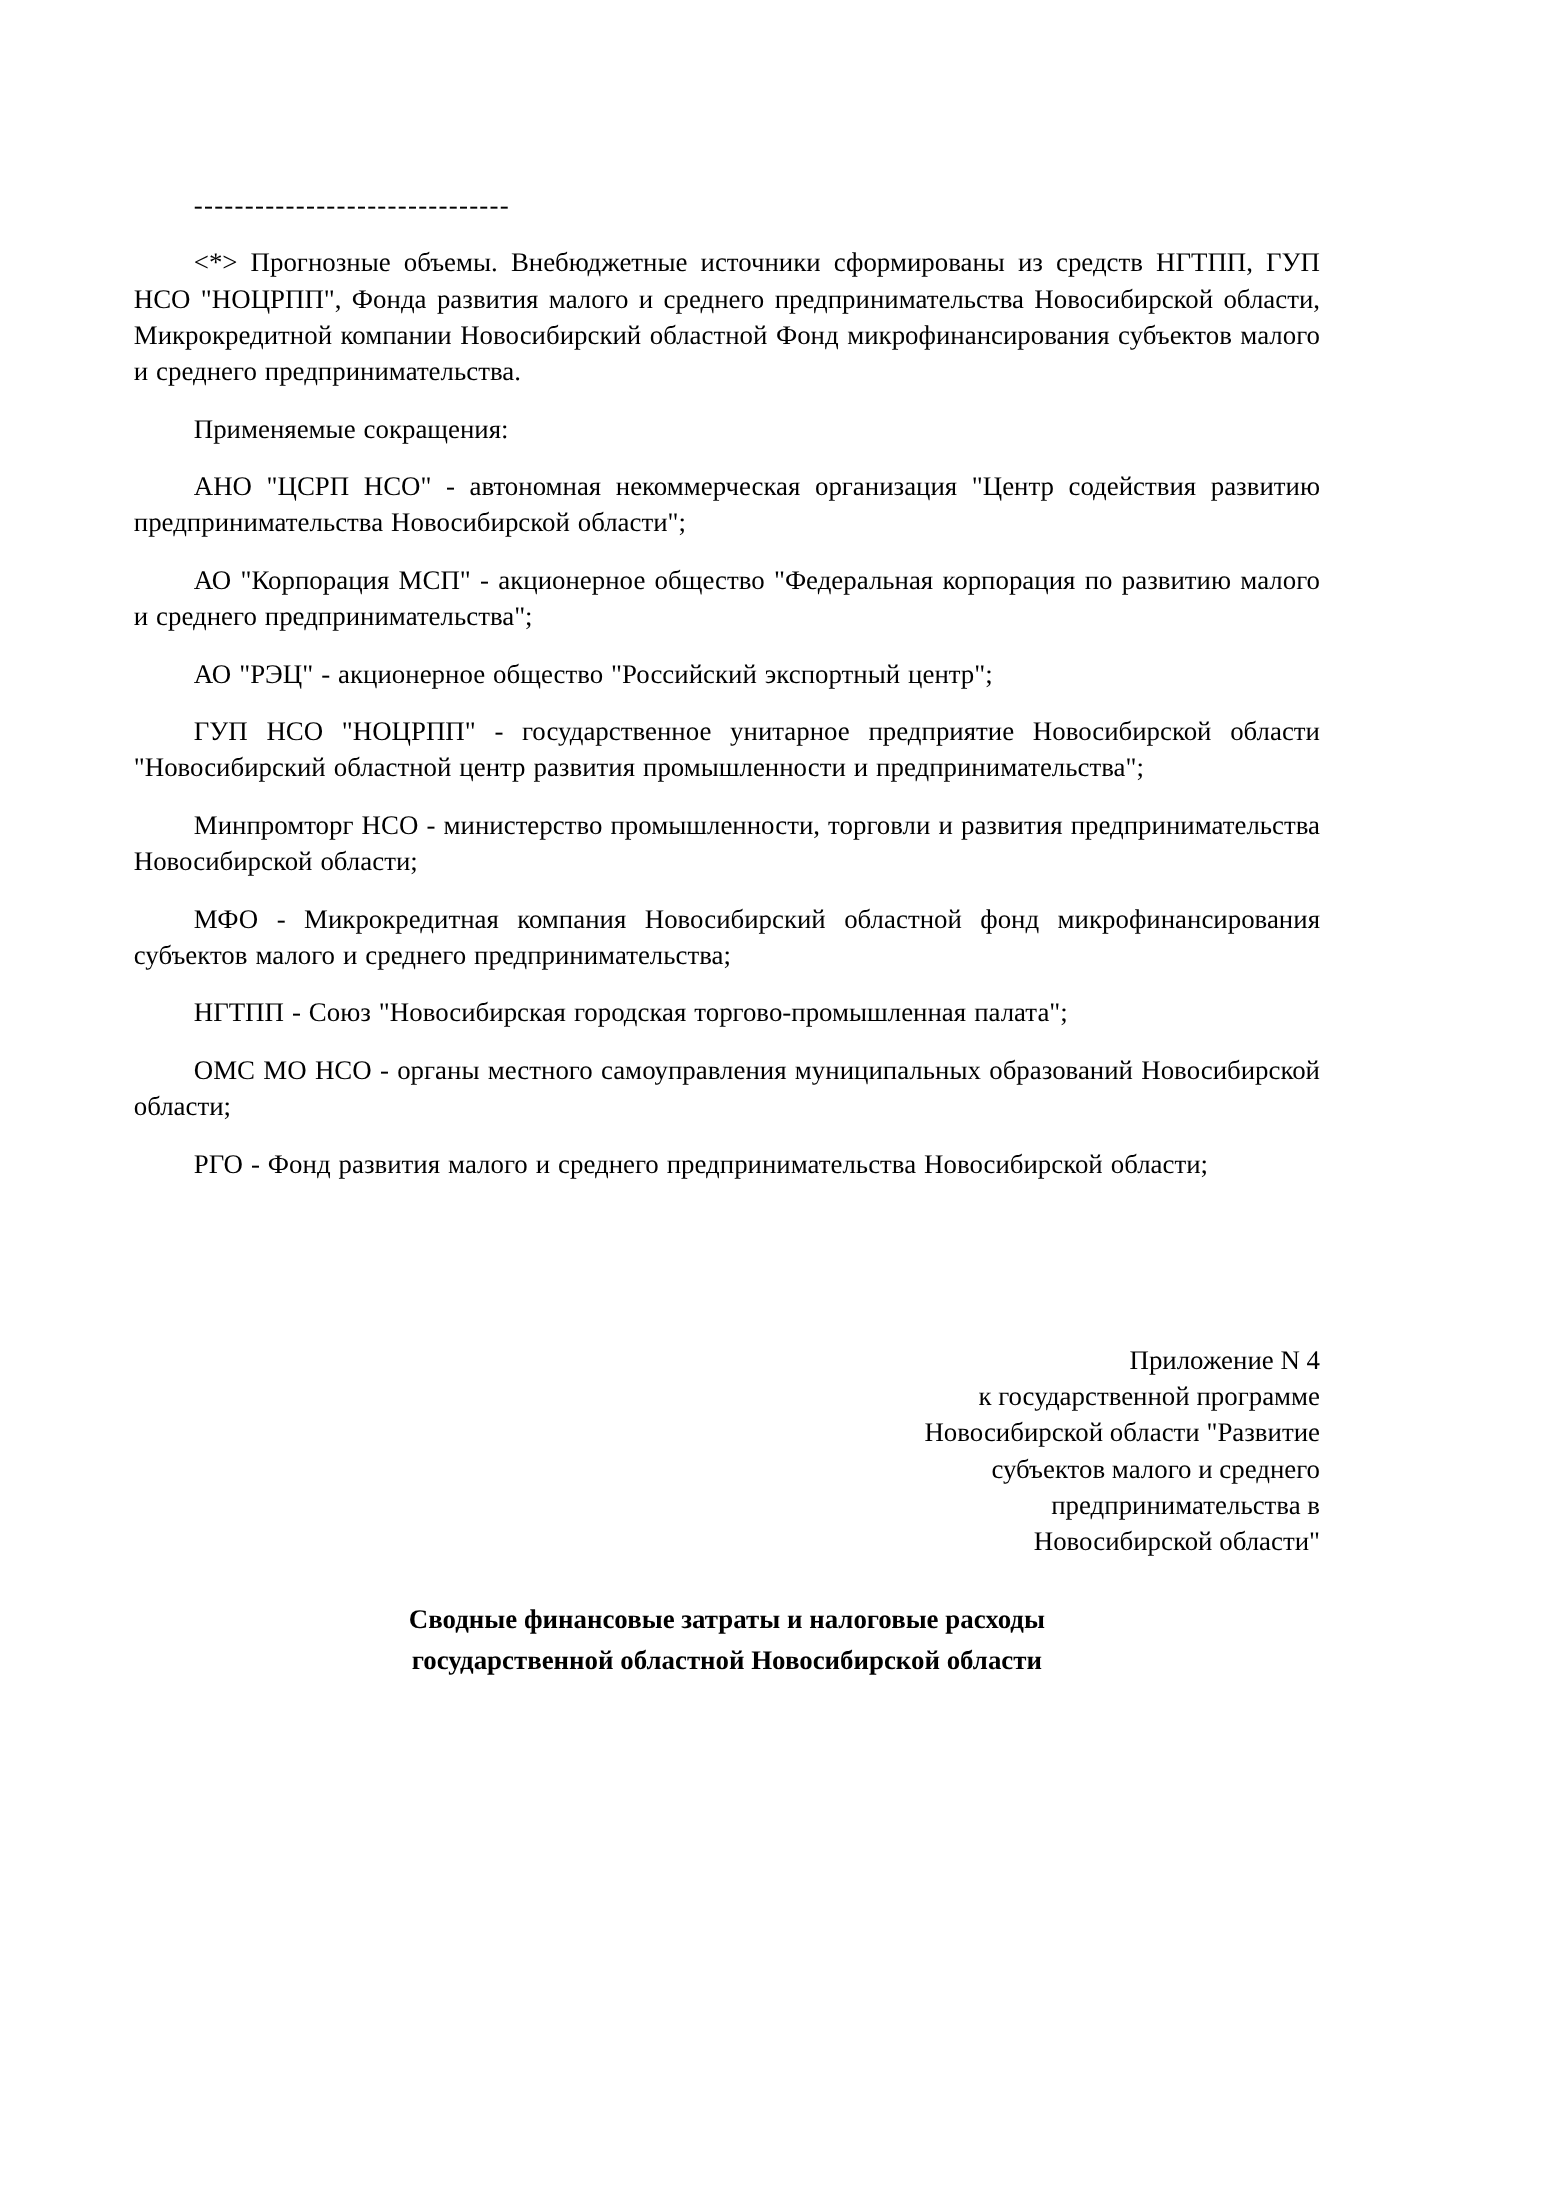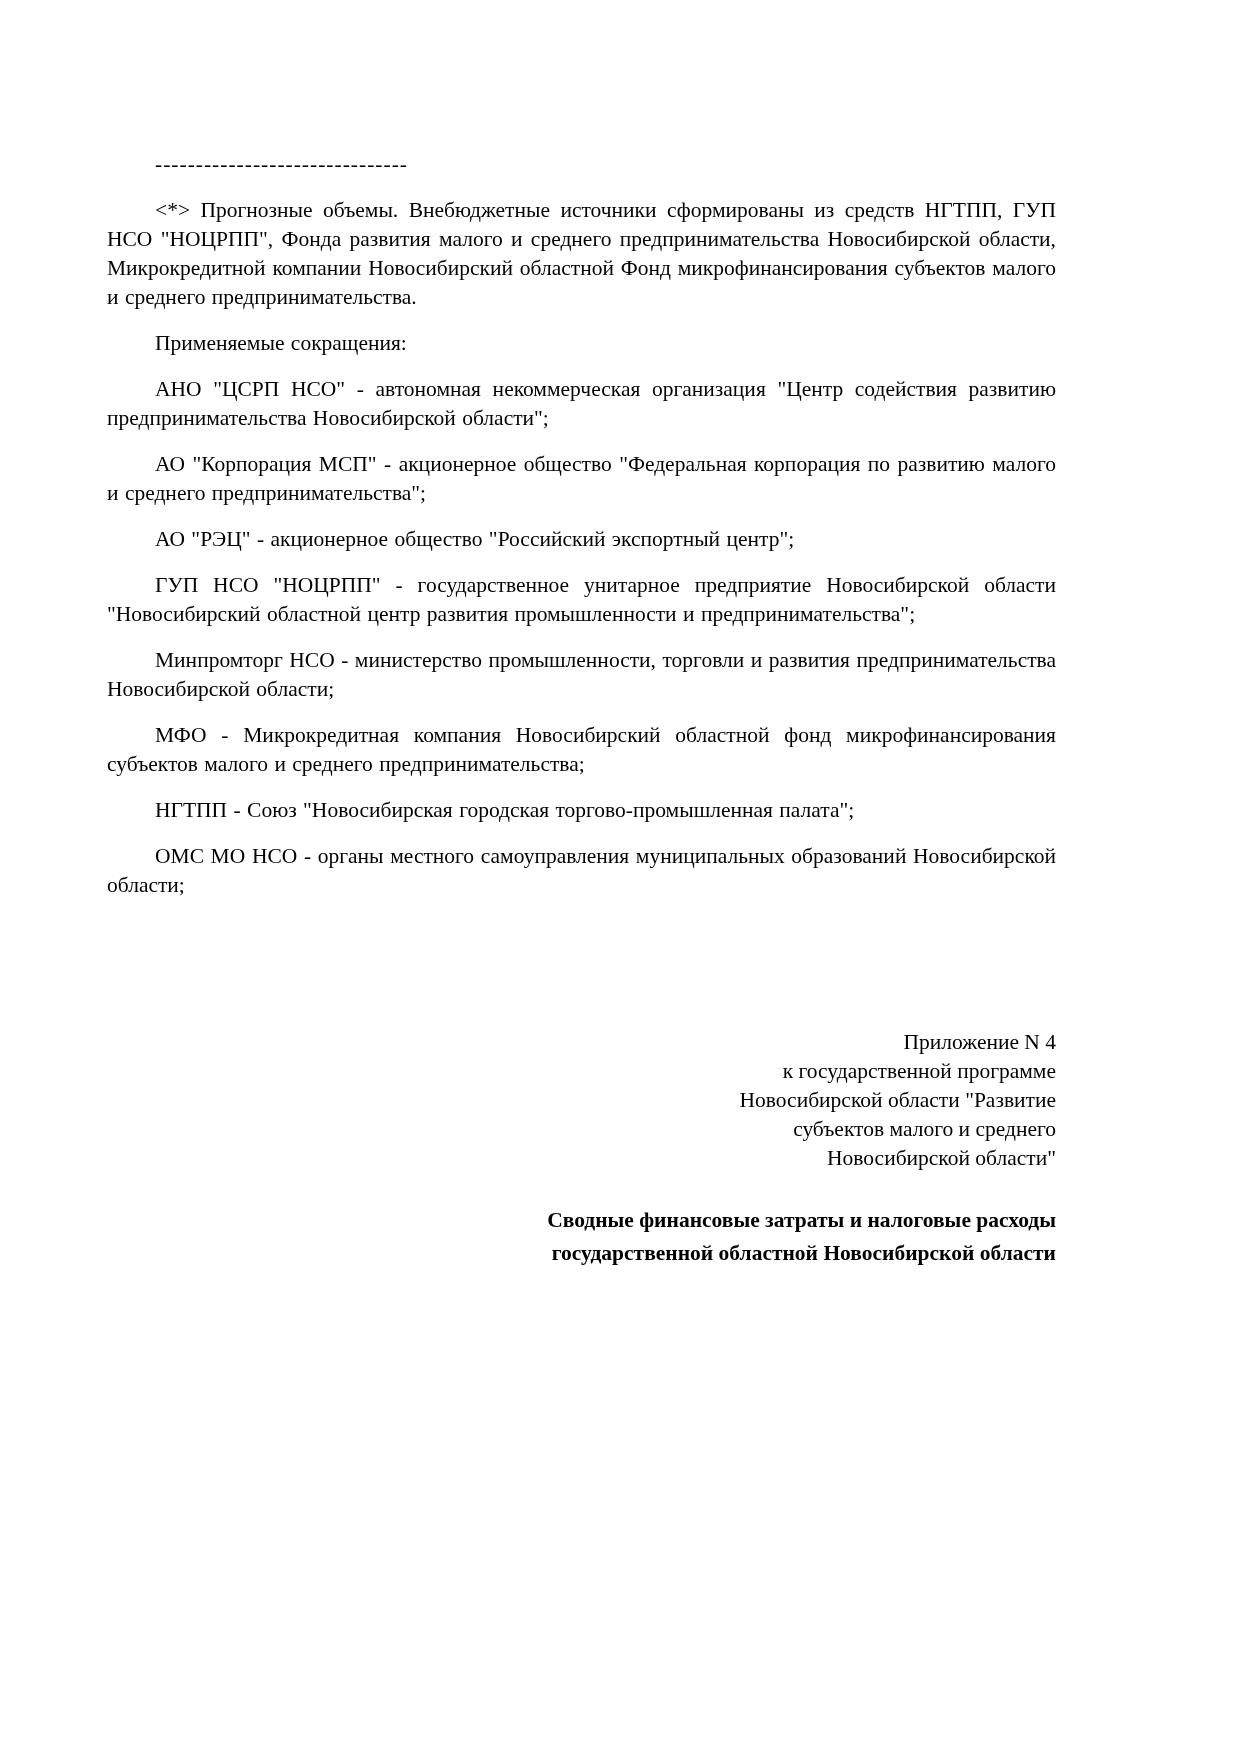--- a/index.html
+++ b/index.html
@@ -33,47 +33,49 @@
     text-indent: 0;
   }
   .annex-line { text-align: right; }
   .doc-title {
     margin-top: 31px;
     text-align: center;
     font-weight: bold;
     font-size: 21.5px;
     line-height: 33px;
   }
-  .title-line { text-align: right; }
+  .title-line { text-align: center; }
 </style>
 </head>
 <body>
 
 <div class="page">
 
   <p class="separator">-------------------------------</p>
 
   <p class="para">&lt;*&gt; Прогнозные объемы. Внебюджетные источники сформированы из средств НГТПП, ГУП НСО "НОЦРПП", Фонда развития малого и среднего предпринимательства Новосибирской области, Микрокредитной компании Новосибирский областной Фонд микрофинансирования субъектов малого и среднего предпринимательства.</p>
 
   <p class="para">Применяемые сокращения:</p>
 
   <p class="para">АНО "ЦСРП НСО" - автономная некоммерческая организация "Центр содействия развитию предпринимательства Новосибирской области";</p>
   <p class="para">АО "Корпорация МСП" - акционерное общество "Федеральная корпорация по развитию малого и среднего предпринимательства";</p>
   <p class="para">АО "РЭЦ" - акционерное общество "Российский экспортный центр";</p>
   <p class="para">ГУП НСО "НОЦРПП" - государственное унитарное предприятие Новосибирской области "Новосибирский областной центр развития промышленности и предпринимательства";</p>
   <p class="para">Минпромторг НСО - министерство промышленности, торговли и развития предпринимательства Новосибирской области;</p>
   <p class="para">МФО - Микрокредитная компания Новосибирский областной фонд микрофинансирования субъектов малого и среднего предпринимательства;</p>
   <p class="para">НГТПП - Союз "Новосибирская городская торгово-промышленная палата";</p>
   <p class="para">ОМС МО НСО - органы местного самоуправления муниципальных образований Новосибирской области;</p>
+  <p class="para">РГО - Фонд развития малого и среднего предпринимательства Новосибирской области;</p>
 
   <div class="annex-block">
     <div class="annex-line">Приложение N 4</div>
     <div class="annex-line">к государственной программе</div>
     <div class="annex-line">Новосибирской области "Развитие</div>
     <div class="annex-line">субъектов малого и среднего</div>
+    <div class="annex-line">предпринимательства в</div>
     <div class="annex-line">Новосибирской области"</div>
   </div>
 
   <div class="doc-title">
     <div class="title-line">Сводные финансовые затраты и налоговые расходы</div>
     <div class="title-line">государственной областной Новосибирской области</div>
   </div>
 
 </div>
 

